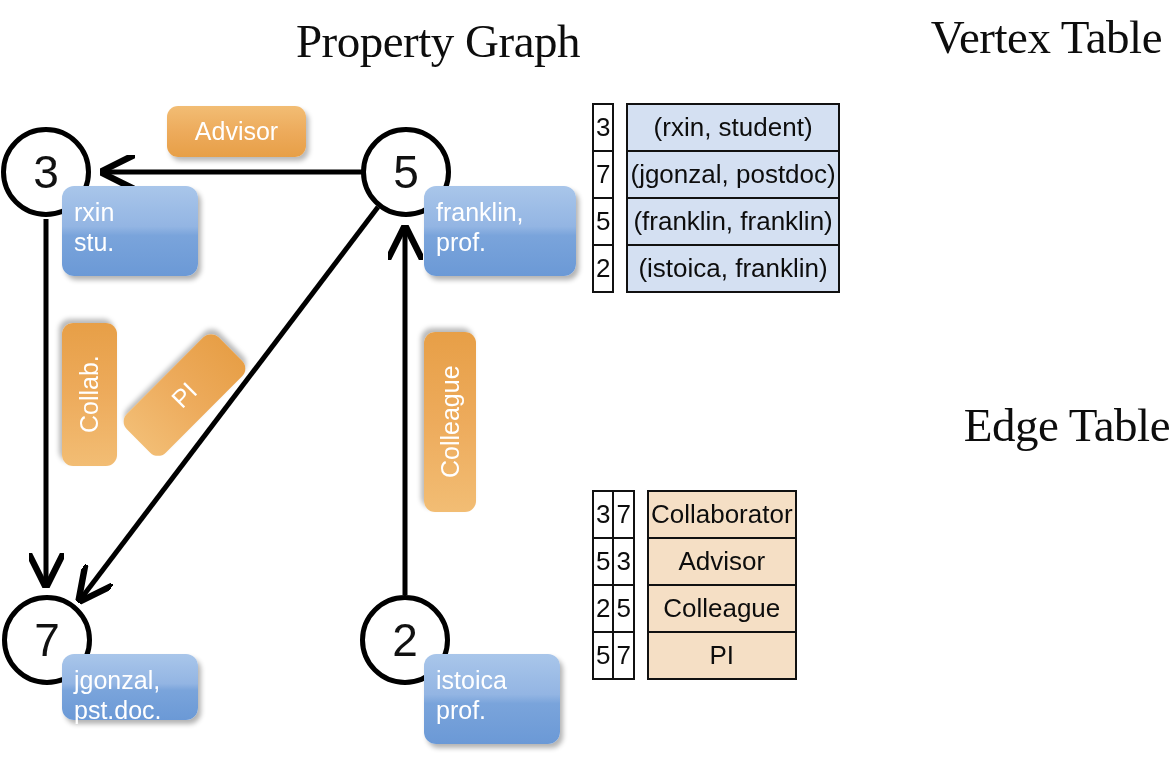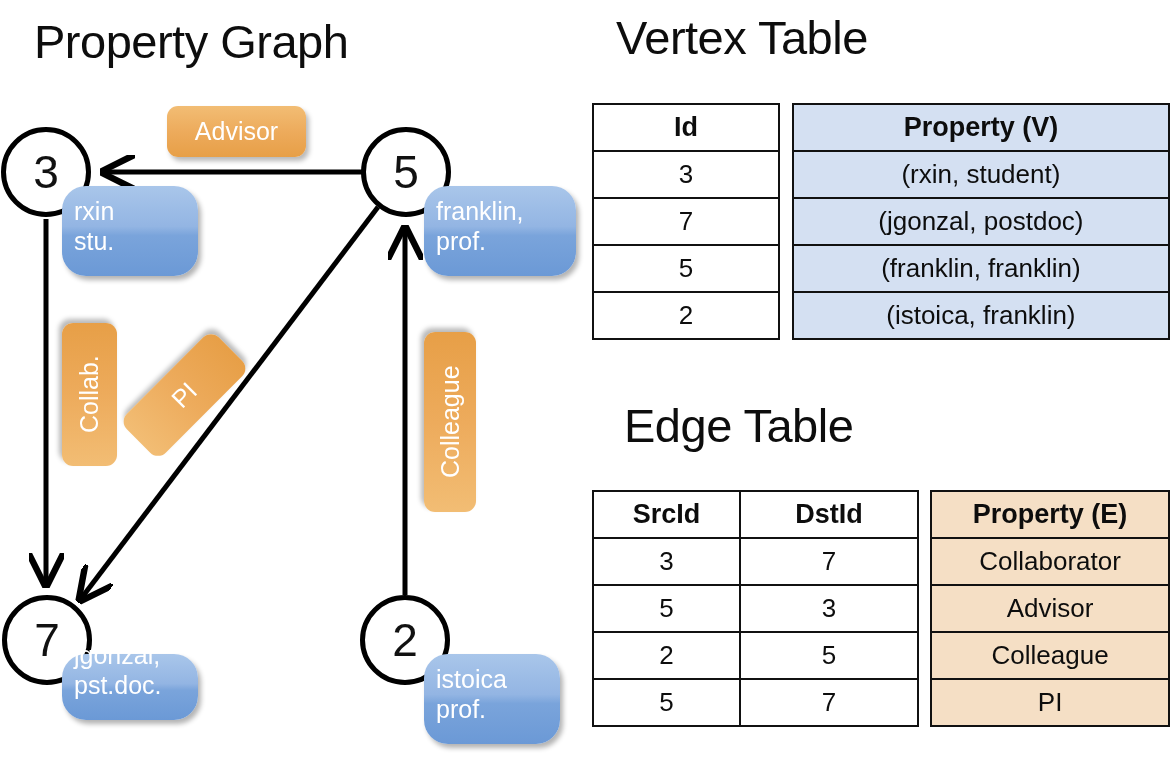--- a/index.html
+++ b/index.html
@@ -6,28 +6,27 @@
   body{
     width:1170px;height:760px;position:relative;overflow:hidden;
     font-family:"Liberation Sans","DejaVu Sans",sans-serif;
     color:#000;
   }
   .panel{position:absolute;}
 
   
   .title{
     position:absolute;
-    font-family:Liberation Sans, sans-serif;
+    font-family:Liberation Serif, serif;
     font-weight:300;
     font-size:47px;
     letter-spacing:-0.5px;
     color:#0d0d0d;
     white-space:nowrap;
-    text-align:left;
-    margin-left:34px;
+    text-align:right;
   }
   #title-property-graph{left:0;top:14px;width:580px;}
   #title-vertex-table{left:582px;top:10px;width:580px;}
   #title-edge-table{left:590px;top:398px;width:580px;}
 
   
   #graph{left:0;top:0;width:580px;height:760px;}
   #graph svg{position:absolute;left:0;top:0;}
 
   .node-circle{
@@ -36,28 +35,28 @@
     border:5px solid #000;background:#fff;
     box-sizing:border-box;
     display:flex;align-items:center;justify-content:center;
     font-size:46px;font-weight:300;line-height:1;
     color:#111;
     z-index:3;
   }
 
   .prop-box{
     position:absolute;
-    border-radius:24px;
+    border-radius:12px;
     color:#fff;
     box-sizing:border-box;
     background:linear-gradient(to bottom,#a9c6ea 0%,#93b5e3 45%,#7aa4db 55%,#6b99d6 100%);
     box-shadow:3px 4px 5px rgba(0,0,0,0.30);
     z-index:4;
-    display:flex;flex-direction:column;justify-content:flex-end;
-    padding:20px 12px;
+    display:flex;flex-direction:column;justify-content:flex-start;
+    padding:12px 12px;
     font-size:25px;line-height:1.18;
     font-weight:400;
   }
 
   .edge-label{
     position:absolute;
     border-radius:11px;
     color:#fff;
     box-sizing:border-box;
     background:linear-gradient(to bottom,#f2bd74 0%,#edab5c 50%,#e79f47 100%);
@@ -146,25 +145,20 @@
 
   <div class="edge-label vert" style="left:62px;top:323px;width:55px;height:143px;">Collab.</div>
 
   <div class="edge-label vert" style="left:157px;top:330px;width:55px;height:130px;transform:rotate(180deg) rotate(45deg);">PI</div>
 
   <div class="edge-label vert" style="left:424px;top:332px;width:52px;height:180px;">Colleague</div>
 </div>
 
 <table class="gtable" id="vertex-table">
   <tbody>
-      <tr>
-    <th style="width:186px;">Id</th>
-    <td class="sep"></td>
-    <th class="cell-blue" style="width:380px;">Property (V)</th>
-  </tr>
   <tr>
     <td>3</td>
     <td class="sep"></td>
     <td class="cell-blue">(rxin, student)</td>
   </tr>
   <tr>
     <td>7</td>
     <td class="sep"></td>
     <td class="cell-blue">(jgonzal, postdoc)</td>
   </tr>
@@ -176,26 +170,20 @@
   <tr>
     <td>2</td>
     <td class="sep"></td>
     <td class="cell-blue">(istoica, franklin)</td>
   </tr>
 </tbody>
   </table>
 
 <table class="gtable" id="edge-table">
   <tbody>
-      <tr>
-    <th style="width:147px;">SrcId</th>
-    <th style="width:180px;">DstId</th>
-    <td class="sep"></td>
-    <th class="cell-orange" style="width:239px;">Property (E)</th>
-  </tr>
   <tr>
     <td>3</td>
     <td>7</td>
     <td class="sep"></td>
     <td class="cell-orange">Collaborator</td>
   </tr>
   <tr>
     <td>5</td>
     <td>3</td>
     <td class="sep"></td>

